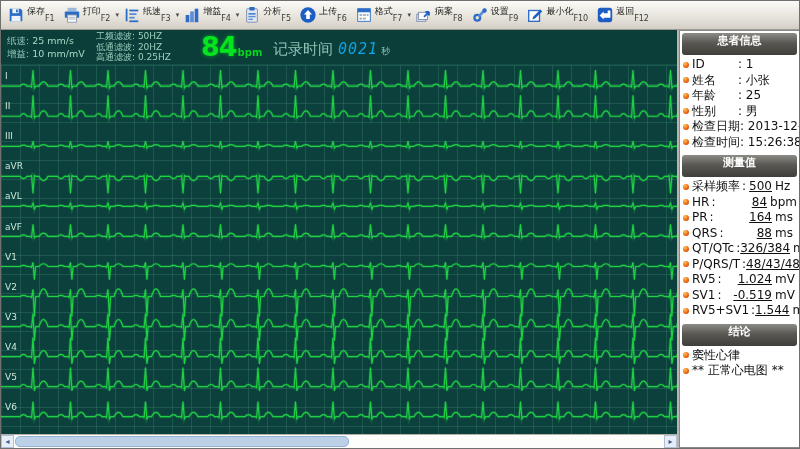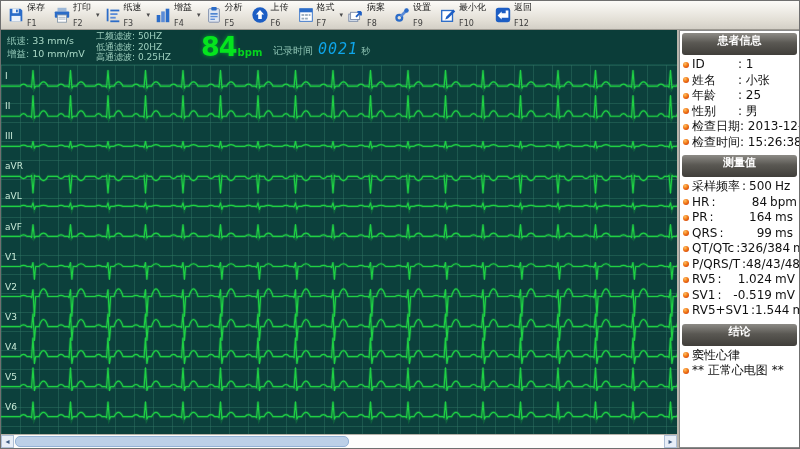--- a/index.html
+++ b/index.html
@@ -5,40 +5,40 @@
   html,body{margin:0;padding:0;background:#9a9a9a;font-family:"DejaVu Sans","Liberation Sans",sans-serif;}
   .app{width:800px;height:449px;box-sizing:border-box;background:#d6d2c9;border:1px solid #6f6f6f;
        display:flex;flex-direction:column;overflow:hidden;}
   
   .toolbar{height:28px;flex:0 0 28px;display:flex;align-items:center;padding:0 3px;
            background:linear-gradient(#fcfbf8,#e2ded5 70%,#d3cfc6);border-bottom:1px solid #9e9a92;}
   .tb-btn{display:flex;align-items:center;gap:2px;padding:1px 4px 1px 2px;border:1px solid transparent;
           border-radius:3px;cursor:default;height:24px;box-sizing:border-box;}
   .tb-icon{width:18px;height:18px;flex:0 0 18px;}
   .tb-icon svg{width:18px;height:18px;display:block;}
-  .tb-text{display:flex;flex-direction:column;line-height:1;}
+  .tb-text{display:flex;flex-direction:row;line-height:1;}
   .tb-label{font-size:9px;color:#1b1b1b;}
   .tb-fkey{font-size:8px;color:#3c3c3c;margin-top:8px;}
   .tb-drop{font-size:7px;color:#4a4a4a;margin:0 1px 0 0;align-self:center;}
   
   .main{flex:1;display:flex;background:#c9c5bc;min-height:0;}
   .ecg-area{flex:1;display:flex;flex-direction:column;min-width:0;background:#0c403c;
             border-right:2px solid #b9b5ac;}
   
   .info-bar{height:34px;flex:0 0 34px;position:relative;background:#0b3d39;
             border-bottom:1px solid #145048;color:#a9d8c6;}
   .sg{position:absolute;left:6px;top:4px;font-size:9.5px;line-height:13px;white-space:nowrap;}
   .sg b{font-weight:normal;color:#8fc4b4;}
   .filters{position:absolute;left:95px;top:1px;font-size:9px;line-height:10.5px;white-space:nowrap;color:#9fd0bf;}
   .hr-display{position:absolute;left:200px;top:1px;white-space:nowrap;}
   .hr-num{font-size:27px;font-weight:bold;color:#05e51e;letter-spacing:-1px;
           text-shadow:0 0 4px rgba(0,230,40,.6);}
   .hr-unit{font-size:10px;font-weight:bold;color:#05d51e;margin-left:1px;}
   .rec{position:absolute;left:272px;top:9px;white-space:nowrap;}
-  .rec-label{font-size:10px;color:#8fc4b4;}
+  .rec-label{font-size:15px;color:#8fc4b4;}
   .rec-value{font-family:"DejaVu Sans Mono","Liberation Mono",monospace;font-style:italic;
              font-size:15px;color:#0ea5e9;letter-spacing:1px;margin-left:5px;}
   .rec-unit{font-size:9px;color:#8fc4b4;margin-left:3px;}
   
   .chart-wrap{flex:1;position:relative;min-height:0;background-color:#0c403c;
     background-image:linear-gradient(rgba(52,122,104,.42) 1px,transparent 1px),
                      linear-gradient(90deg,rgba(52,122,104,.42) 1px,transparent 1px);
     background-size:19px 19px;}
   .chart-wrap svg{position:absolute;inset:0;width:100%;height:100%;}
   
@@ -54,21 +54,21 @@
   .sec-header{margin:2px 2px 0 2px;height:22px;line-height:16px;text-align:center;font-size:11px;
               font-weight:bold;color:#fff;border-radius:3px;
               background:linear-gradient(#8d8b86,#5a5853 45%,#403e3a);}
   .sec-body{padding:2px 2px 3px 3px;font-size:12px;color:#111;}
   .p-row,.m-row,.c-row{display:flex;align-items:center;line-height:15.5px;white-space:nowrap;}
   .bullet{width:6px;height:6px;border-radius:50%;flex:0 0 6px;margin-right:3px;
           background:radial-gradient(circle at 35% 30%,#ffc060,#f07818 45%,#c62800);}
   .p-label{flex:0 0 46px;}
   .m-label{flex:0 0 auto;}
   .m-colon{margin-left:2px;}
-  .m-val{flex:1;text-align:right;}
+  .m-val{flex:1;text-align:right;text-decoration:underline;}
   .m-unit{flex:0 0 22px;text-align:left;margin-left:3px;}
 </style>
 </head>
 <body>
 
 <div class="app">
 
   <div class="toolbar" id="toolbar">
       <div class="tb-btn">
         <span class="tb-icon">
@@ -227,21 +227,21 @@
       </div>
     </div>
 
   <div class="main">
 
     <div class="ecg-area">
 
       <div class="info-bar">
         <div class="sg">
           <div><b>纸速:</b>
-               <span>33 mm/s</span></div>
+               <span>25 mm/s</span></div>
           <div><b>增益:</b>
                <span>10 mm/mV</span></div>
         </div>
         <div class="filters" id="filters">
             <div>工频滤波: 50HZ</div>
             <div>低通滤波: 20HZ</div>
             <div>高通滤波: 0.25HZ</div>
           </div>
         <div class="hr-display">
           <span class="hr-num">84</span><span class="hr-unit">bpm</span>
@@ -355,21 +355,21 @@
             <span class="bullet"></span>
             <span class="m-label">PR</span>
             <span class="m-colon">:</span>
             <span class="m-val">164</span>
             <span class="m-unit">ms</span>
           </div>
           <div class="m-row">
             <span class="bullet"></span>
             <span class="m-label">QRS</span>
             <span class="m-colon">:</span>
-            <span class="m-val">99</span>
+            <span class="m-val">88</span>
             <span class="m-unit">ms</span>
           </div>
           <div class="m-row">
             <span class="bullet"></span>
             <span class="m-label">QT/QTc</span>
             <span class="m-colon">:</span>
             <span class="m-val">326/384</span>
             <span class="m-unit">ms</span>
           </div>
           <div class="m-row">

